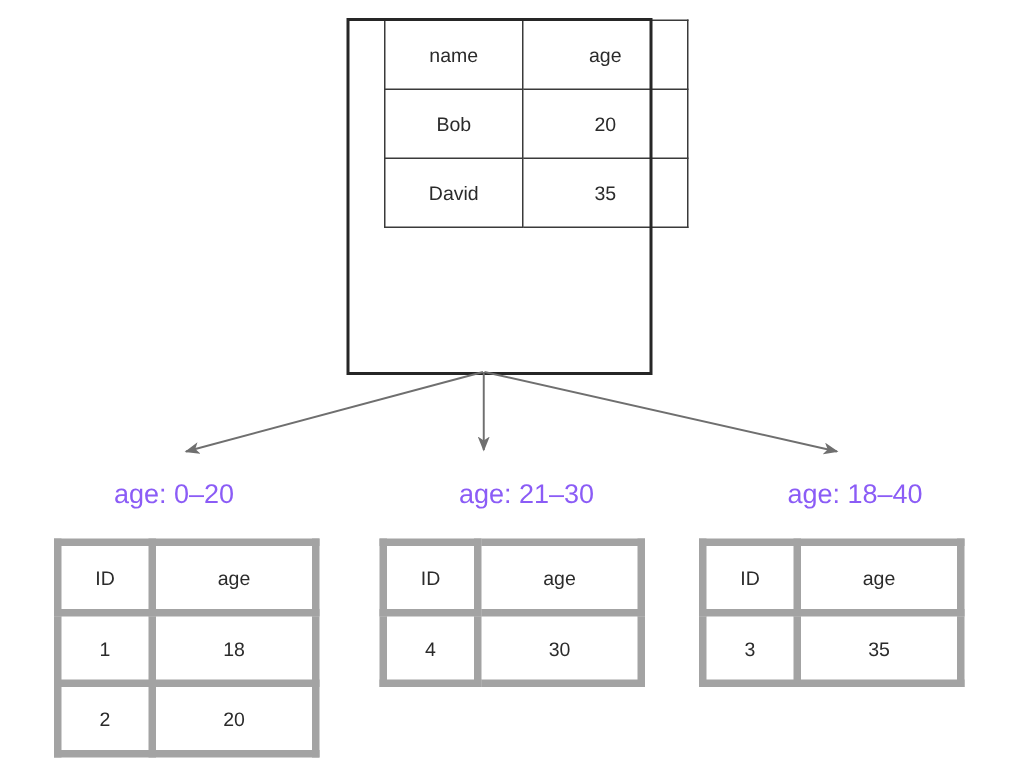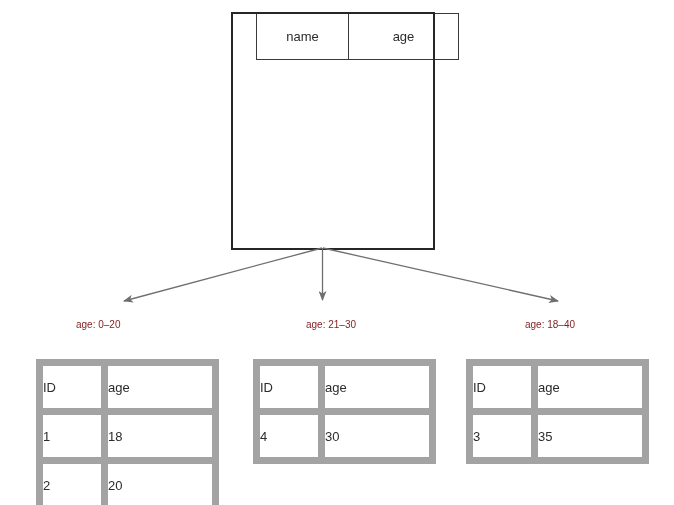--- a/index.html
+++ b/index.html
@@ -54,58 +54,66 @@
     left: 0;
     top: 0;
     width: 674px;
     height: 505px;
     pointer-events: none;
   }
 
   
   .bucket-label {
     position: absolute;
-    font-size: 10px;
-    color: #7f1d1d;
+    font-size: 18px;
+    color: #8b5cf6;
     white-space: nowrap;
   }
   .label-0  { left: 76px;  top: 319px; }
   .label-1  { left: 306px; top: 319px; }
   .label-2  { left: 525px; top: 319px; }
 
   
   .bucket-table {
     position: absolute;
     border-collapse: collapse;
     table-layout: fixed;
   }
   .bucket-table td {
-    border: 7px solid #a3a3a3;
+    border: 5px solid #a3a3a3;
     height: 42px;
-    text-align: left;
+    text-align: center;
     vertical-align: middle;
     font-size: 13px;
     color: #2b2b2b;
     padding: 0;
   }
   .bucket-table .col-id  { width: 58px; }
   .bucket-table .col-val { width: 104px; }
 
   .bucket-0 { left: 36px;  top: 359px; }
   .bucket-1 { left: 253px; top: 359px; }
   .bucket-2 { left: 466px; top: 359px; }
 </style>
 </head>
 <body>
 
 <table class="main-table">
   <tbody>
       <tr>
     <td class="col-name">name</td>
     <td class="col-age">age</td>
+  </tr>
+  <tr>
+    <td>Bob</td>
+    <td>20</td>
+  </tr>
+  <tr>
+    <td>David</td>
+    <td>35</td>
   </tr>
 </tbody>
   </table>
 <div class="main-frame"></div>
 
 <svg class="arrow-layer" width="674" height="505" viewBox="0 0 674 505">
   <defs>
     <marker id="ah" markerWidth="10" markerHeight="8" refX="9" refY="4" orient="auto" markerUnits="userSpaceOnUse">
       <path d="M0,0 L10,4 L0,8 L2.6,4 Z" fill="#6f6f6f"></path>
     </marker>

